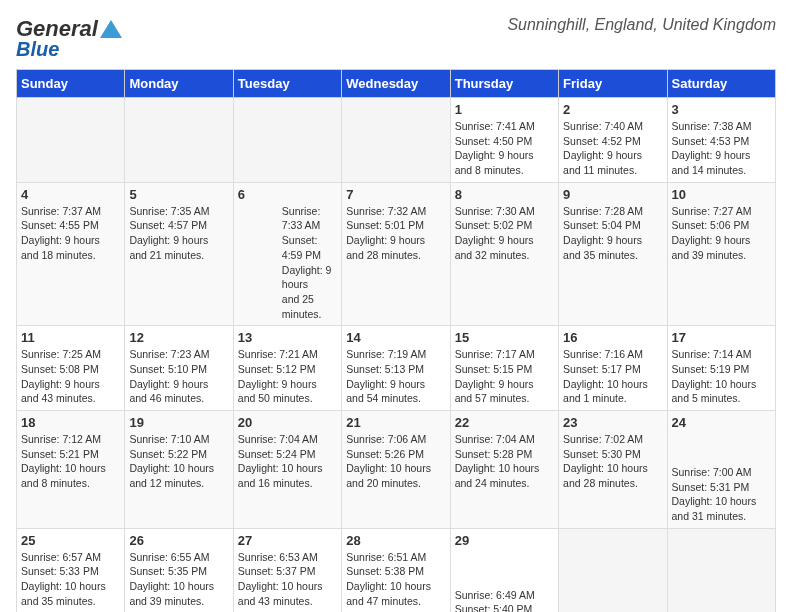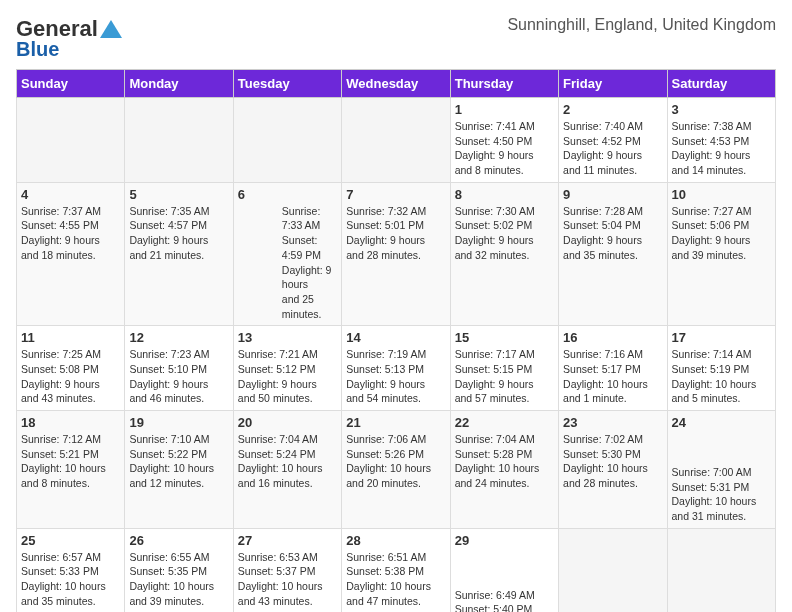--- a/index.html
+++ b/index.html
@@ -8,20 +8,21 @@
       background: #fff;
       width: 792px;
       min-height: 612px;
       padding: 16px;
     }
     .header-area {
       display: flex;
       align-items: flex-start;
       justify-content: space-between;
       margin-bottom: 8px;
+      font-style: italic;
     }
     .logo {
       display: flex;
       flex-direction: column;
       align-items: flex-start;
     }
     .title-area {
       text-align: right;
     }
     .main-title {
@@ -32,21 +33,21 @@
     .subtitle {
       font-size: 16px;
       color: #555;
     }
     table {
       width: 100%;
       border-collapse: collapse;
       font-size: 11px;
     }
     thead tr th {
-      background: #6d28d9;
+      background: #1d4ed8;
       color: #fff;
       padding: 6px 4px;
       text-align: left;
       font-size: 13px;
       font-weight: bold;
       border: 1px solid #ccc;
     }
     tbody tr td {
       border: 1px solid #ddd;
       padding: 4px;

